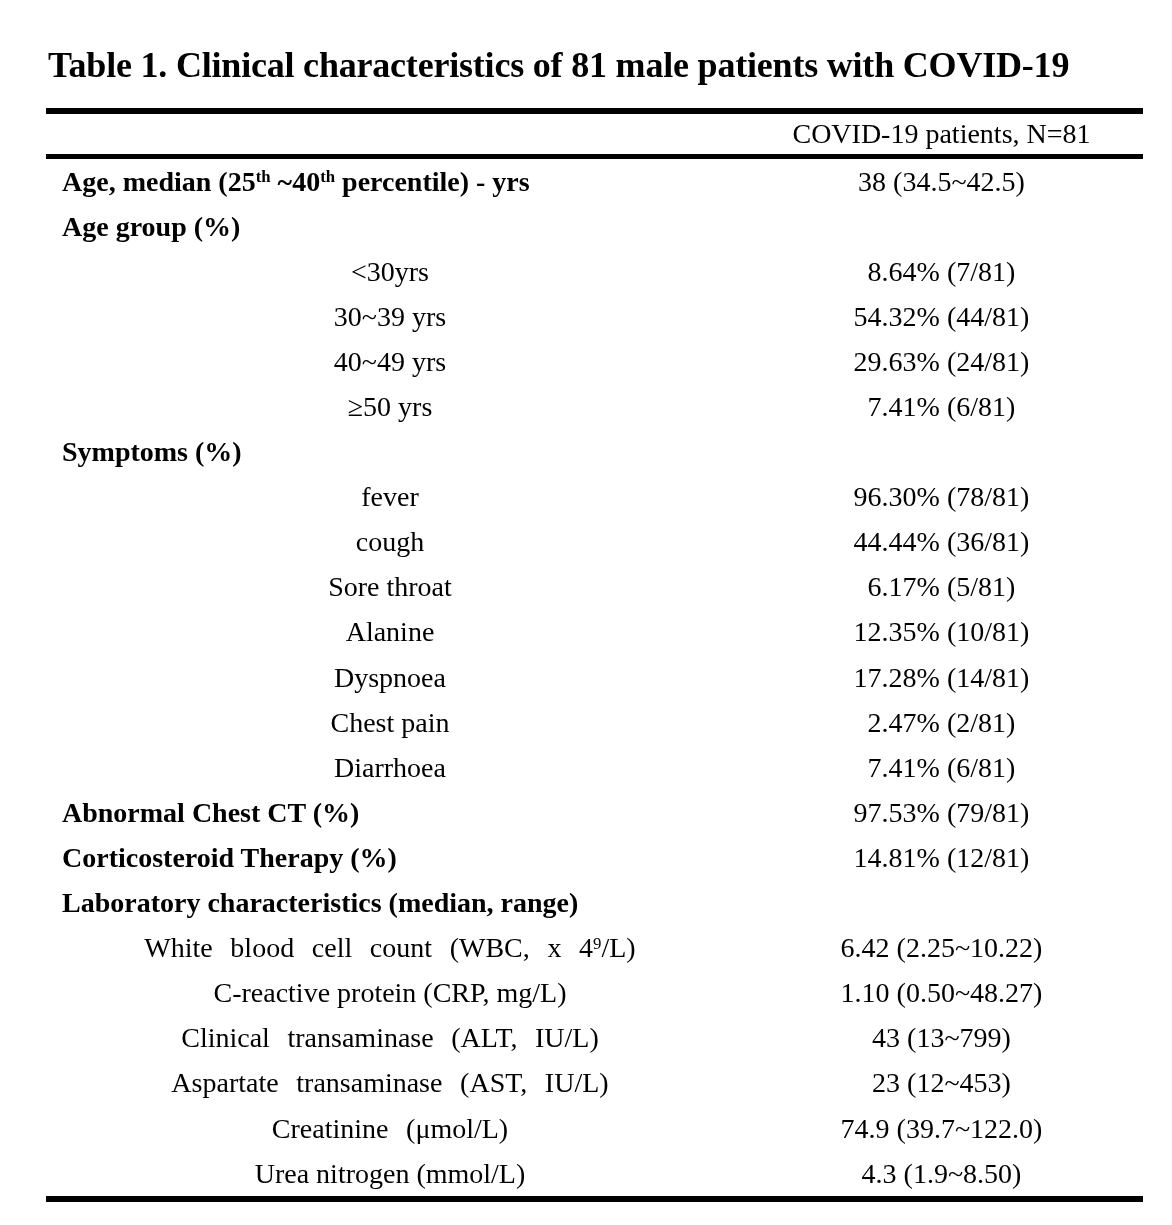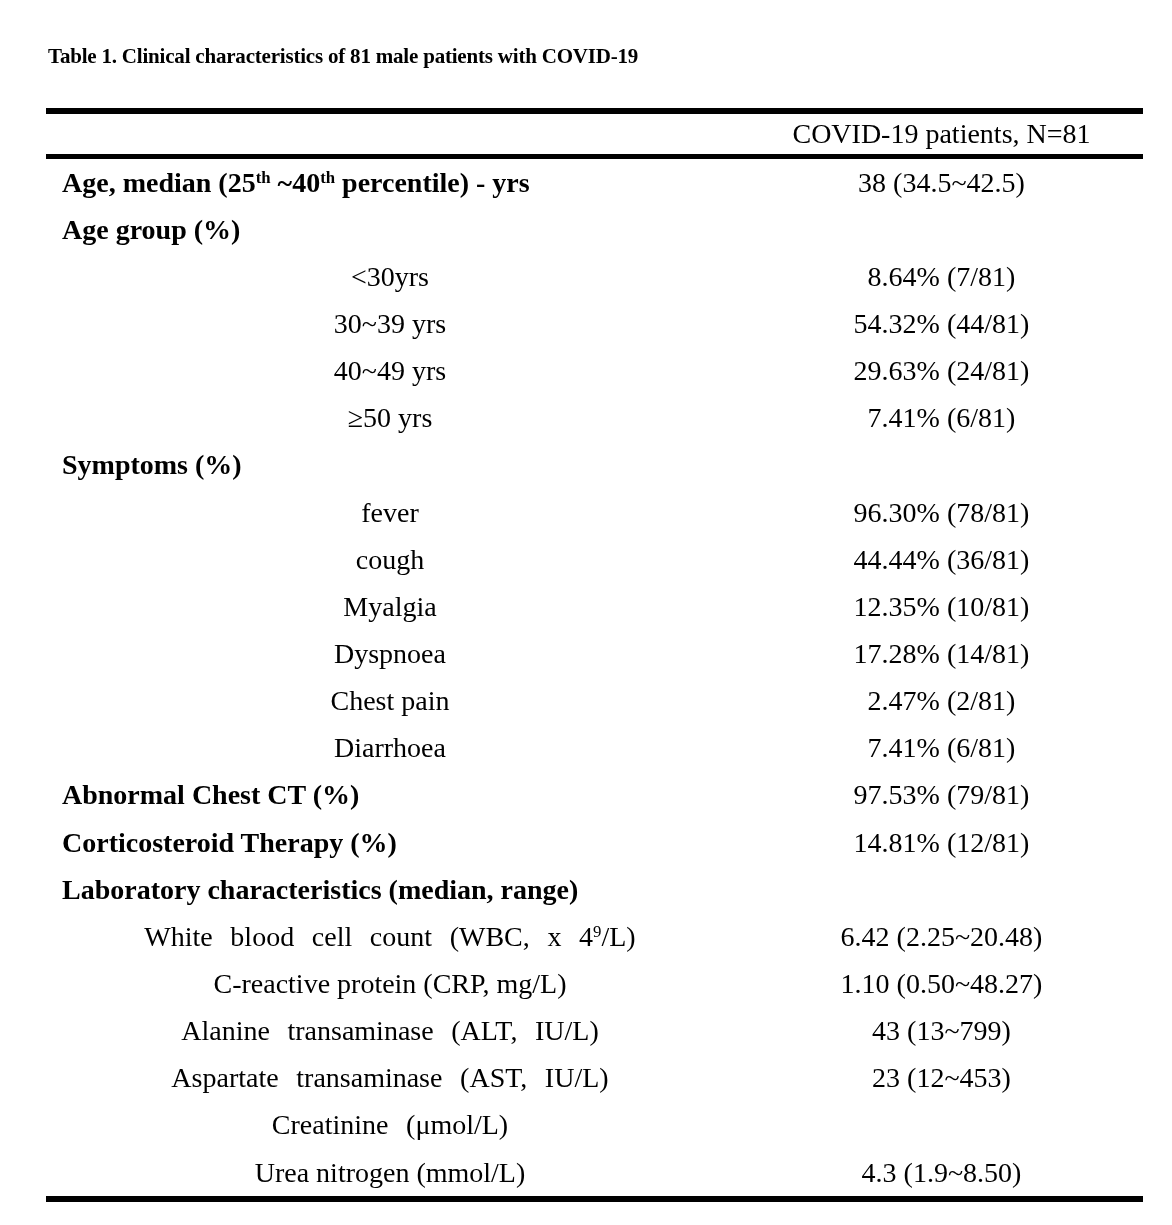--- a/index.html
+++ b/index.html
@@ -13,21 +13,21 @@
     position: relative;
     width: 1172px;
     height: 1225px;
     background: #ffffff;
     overflow: hidden;
   }
   .title {
     position: absolute;
     left: 48px;
     top: 44px;
-    font-size: 21px;
+    font-size: 36px;
     font-weight: 700;
     white-space: nowrap;
     letter-spacing: -0.2px;
   }
   .table {
     position: absolute;
     left: 46px;
     top: 108px;
     width: 1097px;
     font-size: 28px;
@@ -132,21 +132,25 @@
         </div>
         <div class="row item">
           <div class="cell label"><span>fever</span></div>
           <div class="cell value">96.30% (78/81)</div>
         </div>
         <div class="row item">
           <div class="cell label"><span>cough</span></div>
           <div class="cell value">44.44% (36/81)</div>
         </div>
         <div class="row item">
-          <div class="cell label"><span>Myalgia</span></div>
+          <div class="cell label"><span>Sore throat</span></div>
+          <div class="cell value">6.17% (5/81)</div>
+        </div>
+        <div class="row item">
+          <div class="cell label"><span>Alanine</span></div>
           <div class="cell value">12.35% (10/81)</div>
         </div>
         <div class="row item">
           <div class="cell label"><span>Dyspnoea</span></div>
           <div class="cell value">17.28% (14/81)</div>
         </div>
         <div class="row item">
           <div class="cell label"><span>Chest pain</span></div>
           <div class="cell value">2.47% (2/81)</div>
         </div>
@@ -161,36 +165,37 @@
         <div class="row section">
           <div class="cell label"><span>Corticosteroid Therapy (%)</span></div>
           <div class="cell value">14.81% (12/81)</div>
         </div>
         <div class="row section">
           <div class="cell label"><span>Laboratory characteristics (median, range)</span></div>
           <div class="cell value"></div>
         </div>
         <div class="row item spread">
           <div class="cell label"><span>White blood cell count (WBC, x 4</span><sup>9</sup><span>/L)</span></div>
-          <div class="cell value">6.42 (2.25~20.48)</div>
+          <div class="cell value">6.42 (2.25~10.22)</div>
         </div>
         <div class="row item">
           <div class="cell label"><span>C-reactive protein (CRP, mg/L)</span></div>
           <div class="cell value">1.10 (0.50~48.27)</div>
         </div>
         <div class="row item spread">
-          <div class="cell label"><span>Alanine transaminase (ALT, IU/L)</span></div>
+          <div class="cell label"><span>Clinical transaminase (ALT, IU/L)</span></div>
           <div class="cell value">43 (13~799)</div>
         </div>
         <div class="row item spread">
           <div class="cell label"><span>Aspartate transaminase (AST, IU/L)</span></div>
           <div class="cell value">23 (12~453)</div>
         </div>
         <div class="row item spread">
           <div class="cell label"><span>Creatinine (μmol/L)</span></div>
+          <div class="cell value">74.9 (39.7~122.0)</div>
         </div>
         <div class="row item">
           <div class="cell label"><span>Urea nitrogen (mmol/L)</span></div>
           <div class="cell value">4.3 (1.9~8.50)</div>
         </div>
       </div>
 
     <div class="rule thick"></div>
 
   </div>

